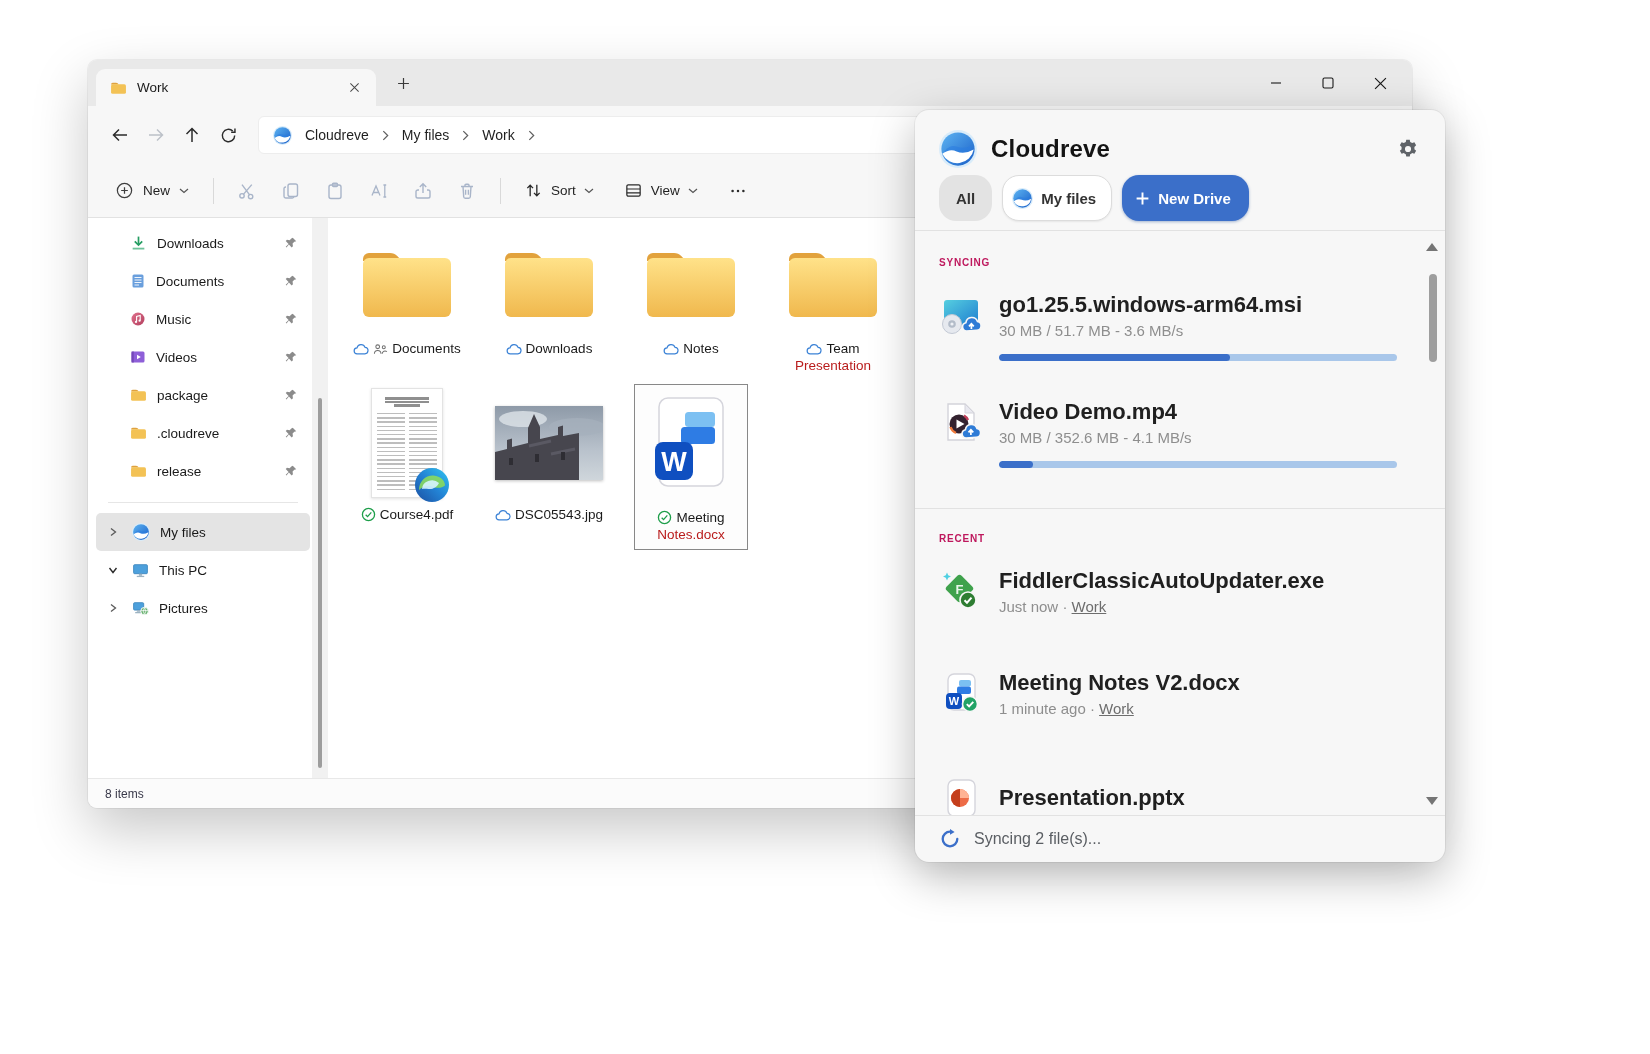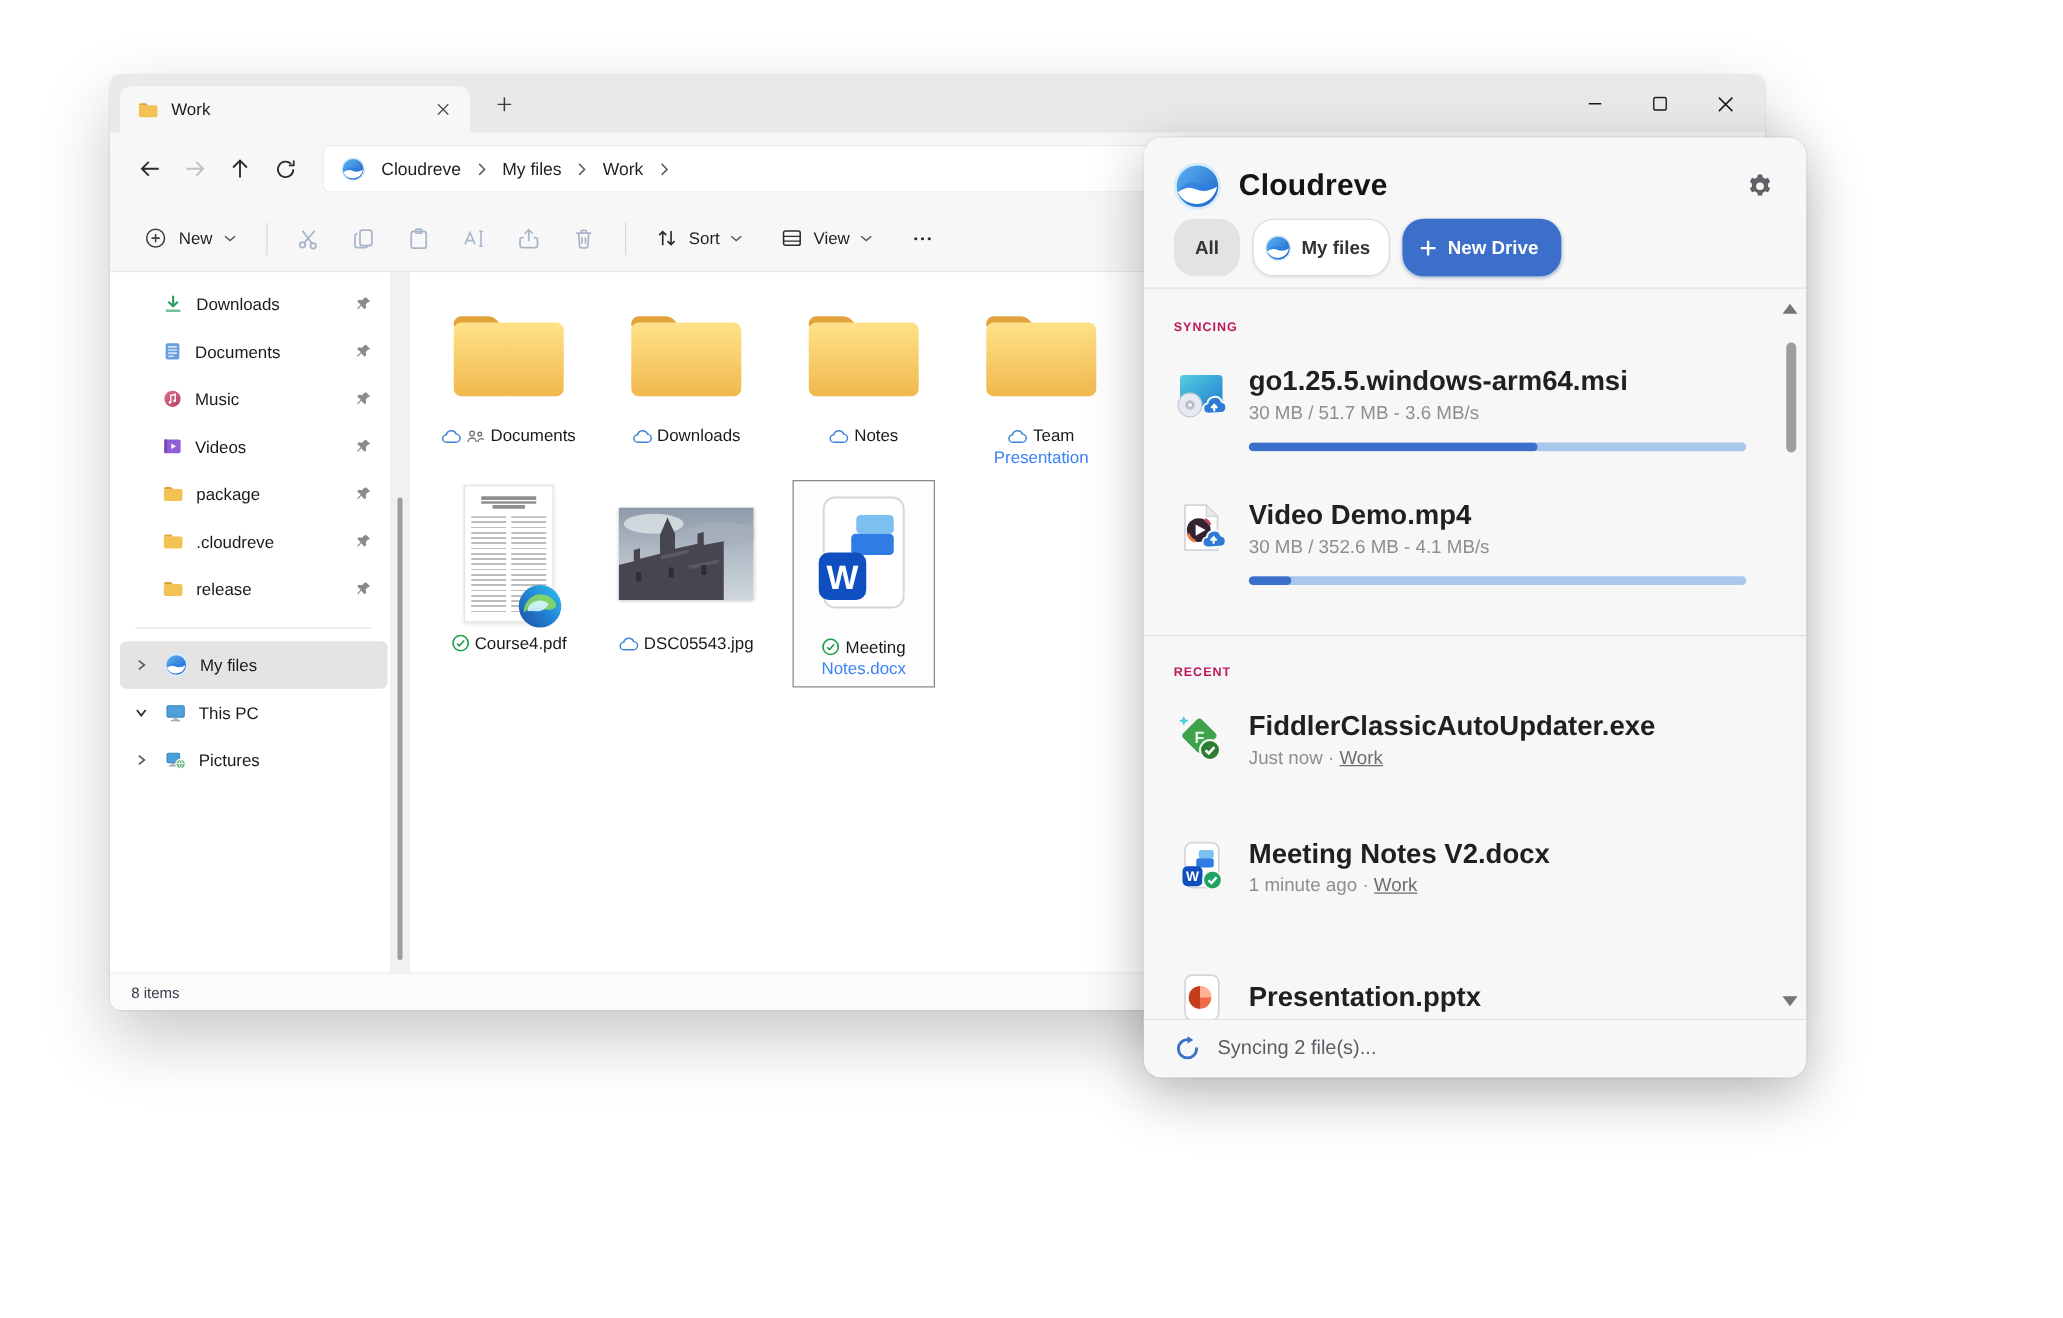--- a/index.html
+++ b/index.html
@@ -53,21 +53,21 @@
   .sb-thumb { position:absolute; left:6px; width:4px; top:180px; bottom:10px;
     background:#9d9d9d; border-radius:2px; }
 
   .content { flex:1; padding:16px 0 0 8px; background:#fff; position:relative; }
   .grid-row { display:flex; }
   .tile { width:142px; display:flex; flex-direction:column; align-items:center; }
   .tile .art { height:102px; width:100%; display:flex; align-items:center; justify-content:center; }
   .row2 .tile .art { height:118px; }
   .flabel { display:flex; align-items:center; justify-content:center; gap:4px;
     font-size:13.5px; color:#1a1a1a; line-height:17px; margin-top:4px; }
-  .flabel2 { font-size:13.5px; color:#3b82f6; line-height:17px; text-align:center; }
+  .flabel2 { font-size:13.5px; color:#b91c1c; line-height:17px; text-align:center; }
   .selwrap { border:1px solid #888; background:#fdfdfd; padding:2px 6px 6px; display:flex;
     flex-direction:column; align-items:center; }
 
   .pdf-page { width:72px; height:110px; background:#fff; border:1px solid #e3e3e3;
     box-shadow:0 1px 3px rgba(0,0,0,.12); position:relative; padding:7px 5px; }
   .pdf-title { height:2.5px; background:#8f8f8f; width:72%; margin:1px auto; }
   .pdf-title.short { width:42%; }
   .pdf-cols { display:flex; gap:4px; margin-top:6px; height:78px; }
   .pdf-col { flex:1; background:repeating-linear-gradient(#9a9a9a 0 1.4px, transparent 1.4px 4.2px); opacity:.65; }
   .edge-logo { position:absolute; right:-8px; bottom:-6px; }

